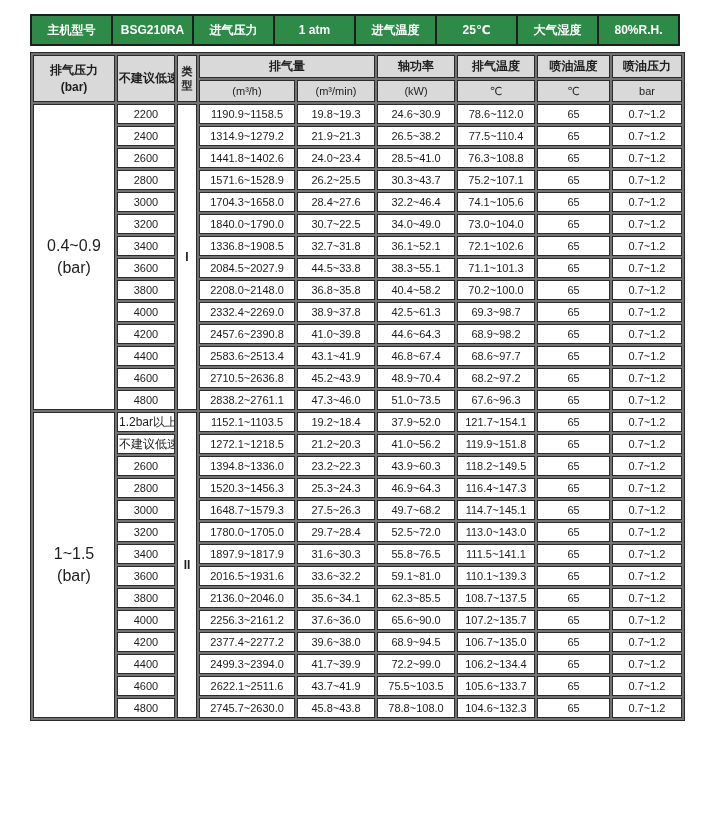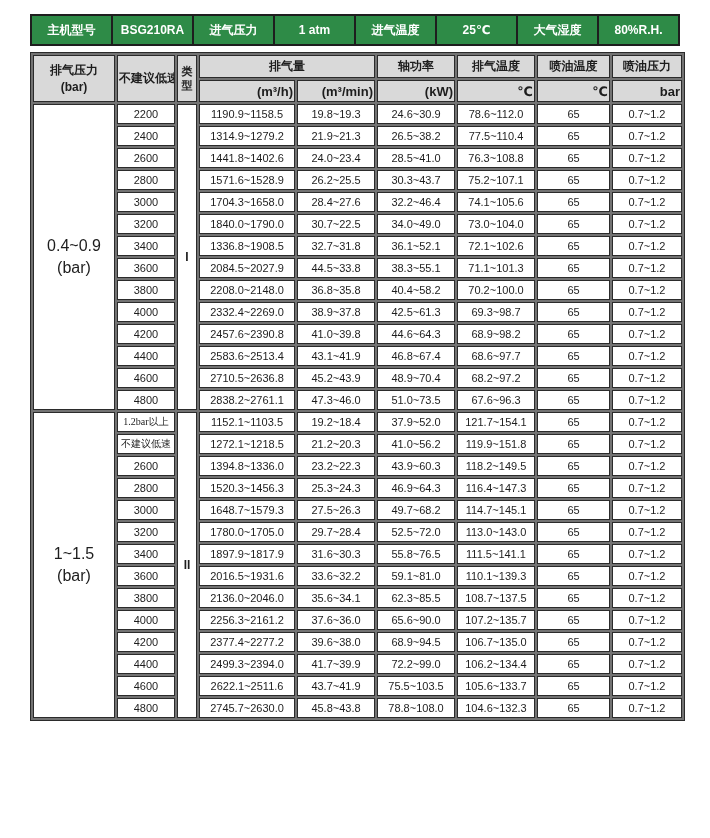--- a/index.html
+++ b/index.html
@@ -48,44 +48,43 @@
     font-size: 12px;
     font-weight: bold;
     text-align: center;
     vertical-align: middle;
     height: 22px;
     padding: 2px 1px;
     white-space: nowrap;
     overflow: hidden;
   }
   .main-table tr.unit-row th {
-    font-weight: bold;
-    font-size: 13px;
-    text-align: right;
+    font-weight: normal;
+    font-size: 11px;
   }
   .main-table th.type-th { font-size: 11px; padding: 0; }
   .main-table th.type-th div { line-height: 1.2; }
   .main-table th.pressure-th div { line-height: 1.35; font-size: 12px; }
 
   .main-table td {
     background: #ffffff;
     border: 1px solid var(--border, #2b2b2b);
     font-size: 11px;
     text-align: center;
     vertical-align: middle;
     height: 20px;
     line-height: 1;
     padding: 0 1px;
     white-space: nowrap;
     overflow: hidden;
   }
   .main-table td.group-pressure { font-size: 16px; }
   .main-table td.group-pressure div { line-height: 1.4; }
   .main-table td.type-col { font-weight: bold; font-size: 12px; }
-  .main-table td.small-speed { font-size: 10px; font-family: Liberation Serif, serif; }
+  .main-table td.small-speed { font-size: 12px; }
 </style>
 </head>
 <body style="--green: #2E8B47; --gray: #D9D9D9; --border: #2B2B2B;">
 
 <div class="page">
 
   <table class="green-table">
     <tbody>
       <tr>
         <td>主机型号</td>

